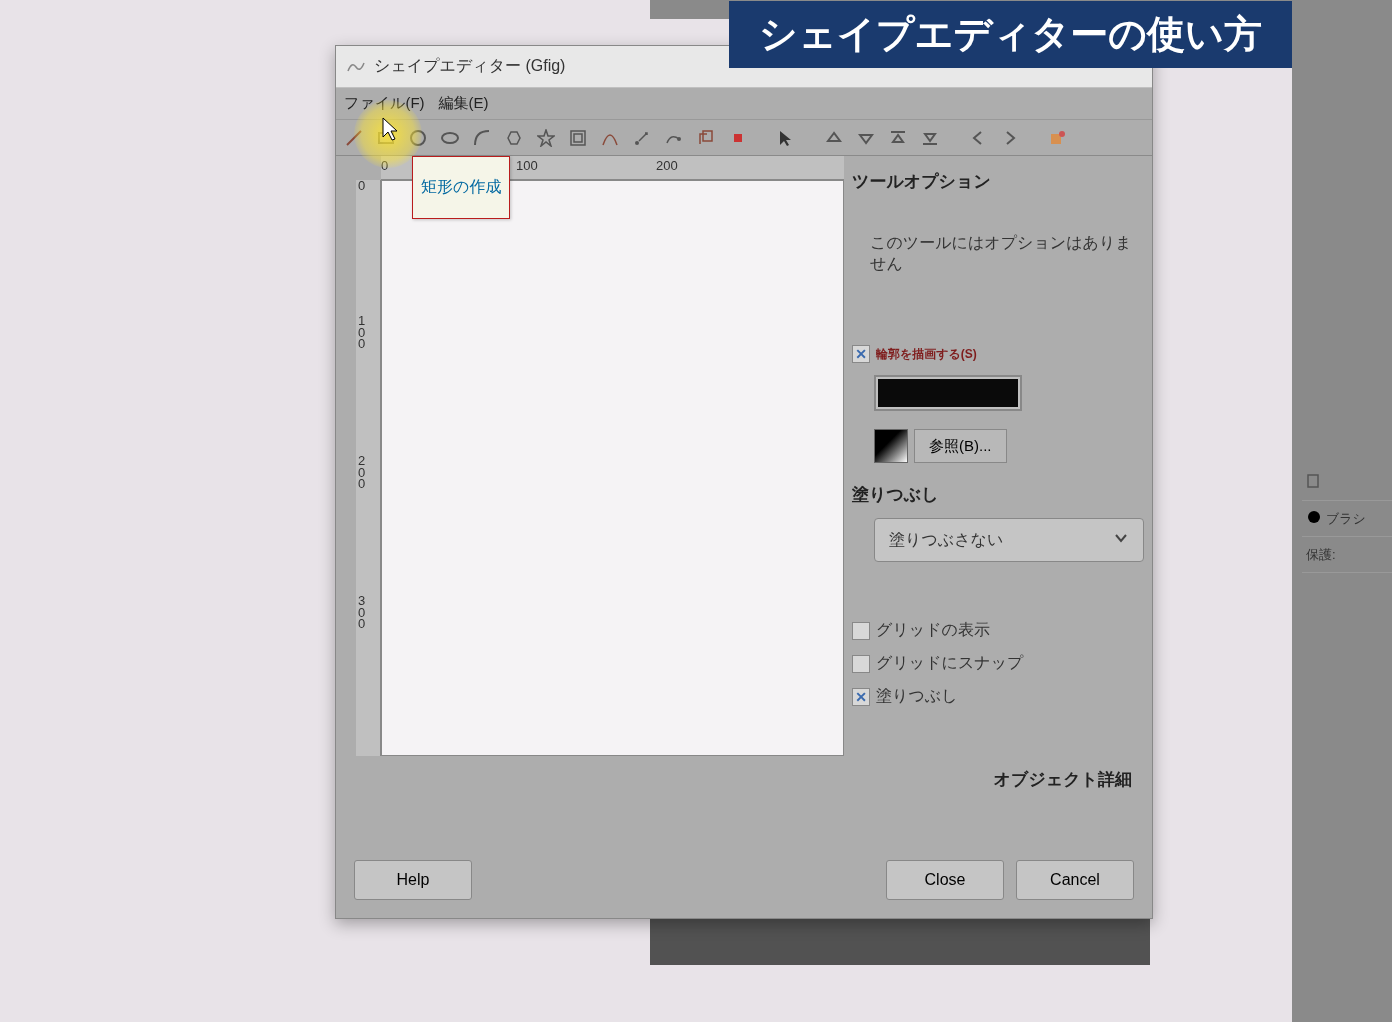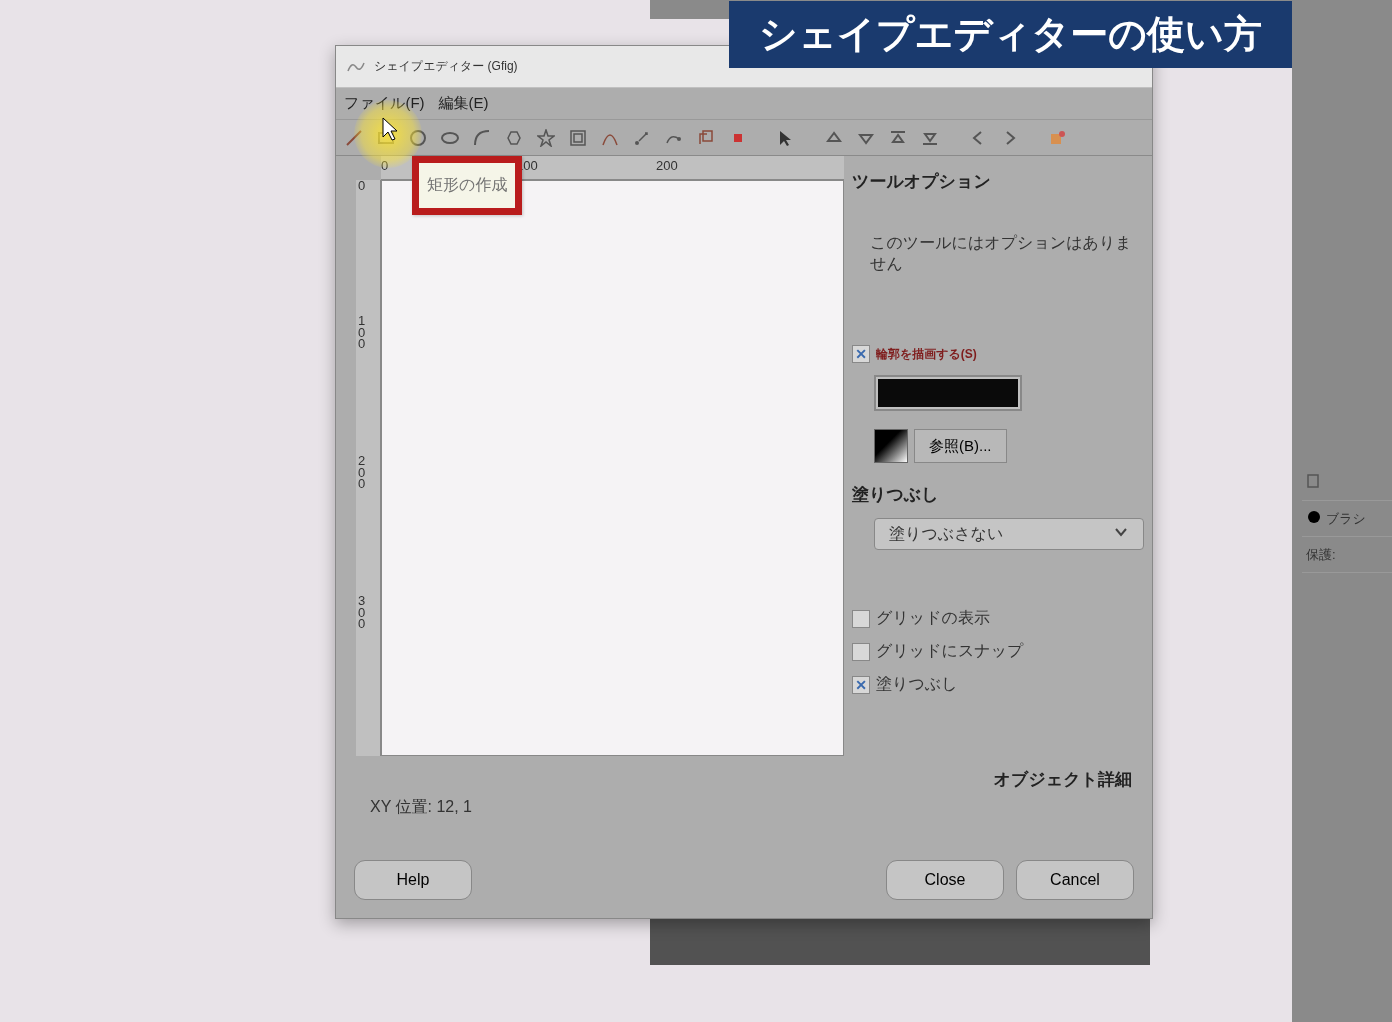--- a/index.html
+++ b/index.html
@@ -43,21 +43,21 @@
       align-items: center;
       padding: 0 10px;
       border-bottom: 1px solid #c0c0c0;
     }
     .titlebar-icon {
       width: 20px;
       height: 20px;
       margin-right: 8px;
     }
     .titlebar-text {
-      font-size: 12px;
+      font-size: 16px;
       color: #333;
     }
     .menubar {
       height: 32px;
       background: #adadad;
       display: flex;
       align-items: center;
       padding: 0 8px;
       gap: 14px;
       border-bottom: 1px solid #999;
@@ -109,24 +109,24 @@
       top: -3px;
       left: 46px;
       z-index: 60;
       pointer-events: none;
     }
     .tooltip {
       position: absolute;
       top: 36px;
       left: 76px;
       background: #f5f5e8;
-      border: 7px solid #b91c1c;
-      padding: 12px 8px;
-      font-size: 16px;
-      color: #737373;
+      border: 1px solid #b91c1c;
+      padding: 20px 8px;
+      font-size: 16px;
+      color: #0369a1;
       z-index: 70;
       box-shadow: 1px 1px 3px rgba(0,0,0,0.2);
     }
     .main-area {
       display: flex;
       height: 600px;
     }
     .canvas-area {
       width: 528px;
       position: relative;
@@ -246,21 +246,21 @@
     }
     .fill-title {
       font-size: 17px;
       font-weight: bold;
       color: #222;
       margin-bottom: 12px;
     }
     .dropdown {
       margin-left: 22px;
       width: 270px;
-      height: 32px;
+      height: 44px;
       background: #c5c5c5;
       border: 1px solid #888;
       display: flex;
       align-items: center;
       justify-content: space-between;
       padding: 0 14px;
       font-size: 16px;
       color: #333;
       cursor: pointer;
       margin-bottom: 58px;
@@ -293,21 +293,21 @@
       display: flex;
       gap: 12px;
     }
     .dialog-btn {
       width: 118px;
       height: 40px;
       background: #c5c5c5;
       border: 1px solid #888;
       font-size: 16px;
       cursor: pointer;
-      border-radius: 11px;
+      border-radius: 3px;
     }
     .right-panel {
       position: absolute;
       right: 0;
       top: 0;
       width: 100px;
       height: 100%;
       background: #8a8a8a;
     }
     .right-panel-inner {
@@ -566,21 +566,20 @@
       </div>
       <div class="checkbox-row">
         <span class="checkbox">✕</span>
         <span class="checkbox-label-normal">塗りつぶし</span>
       </div>
     </div>
   </div>
 
   <div class="footer-details">
     <div class="details-title">オブジェクト詳細</div>
-    <div class="details-text">XY 位置: 12, 1</div>
   </div>
 
   <div class="button-row">
     <button class="dialog-btn">Help</button>
     <div class="right-buttons">
       <button class="dialog-btn">Close</button>
       <button class="dialog-btn">Cancel</button>
     </div>
   </div>
 </div>

